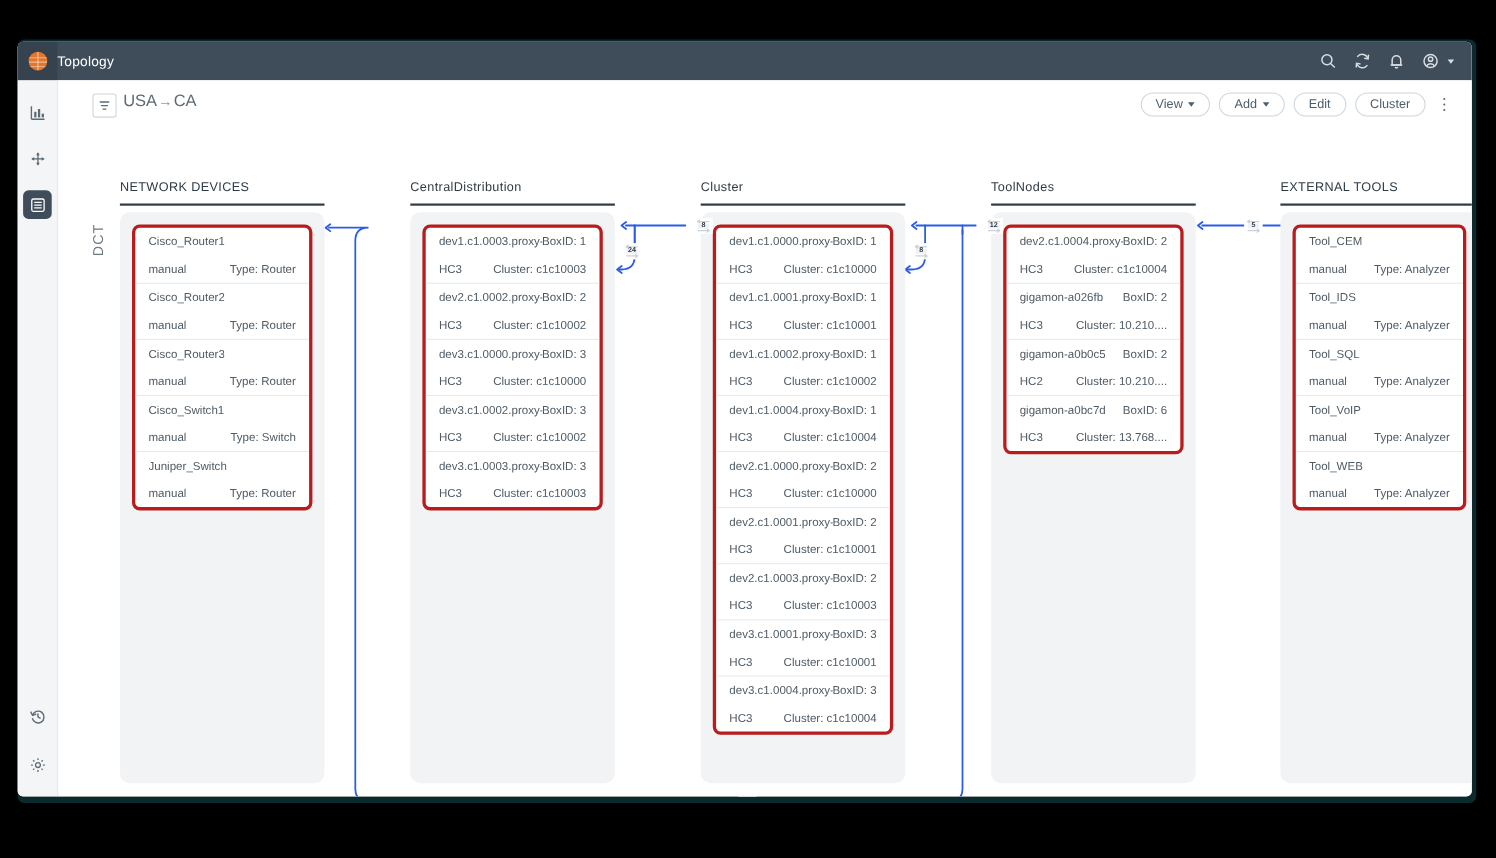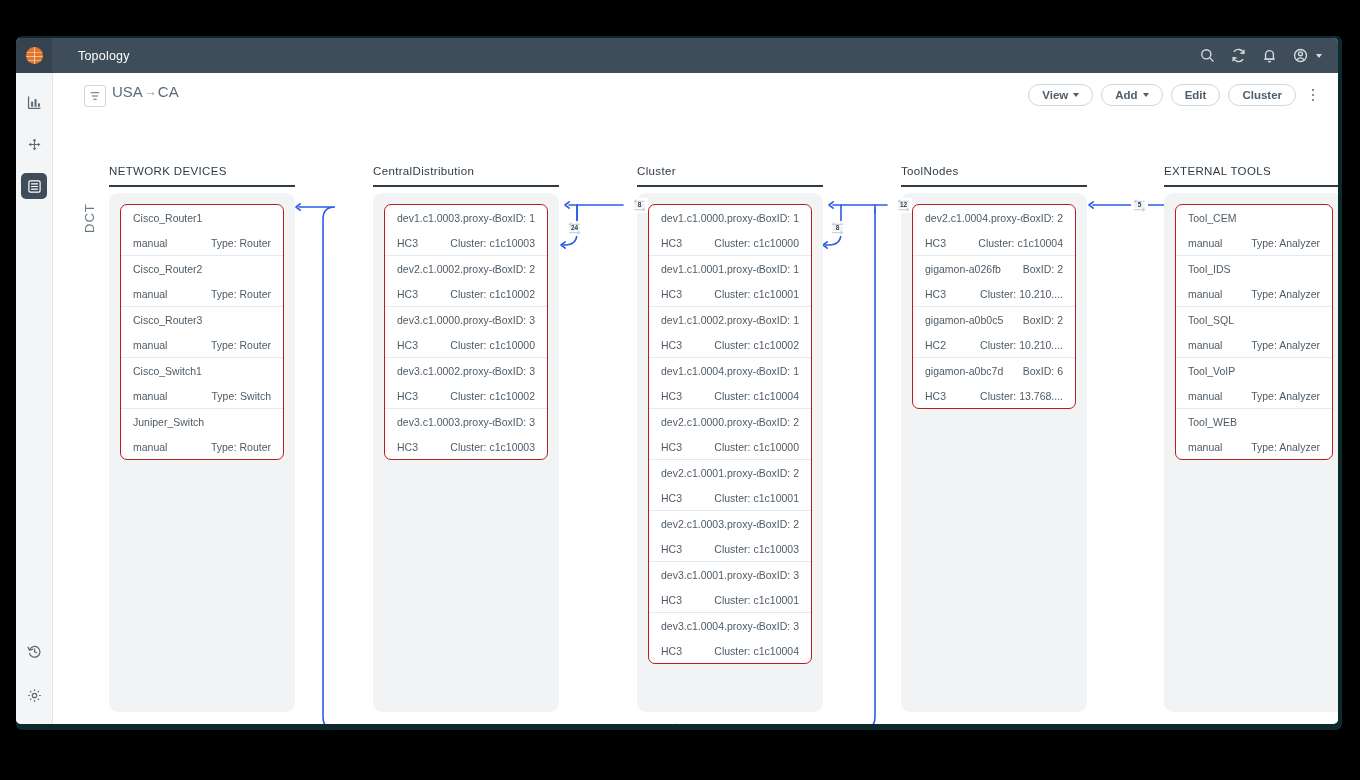--- a/index.html
+++ b/index.html
@@ -48,21 +48,21 @@
   .globe::before {
     content: ""; position: absolute; left: 50%; top: 0; width: 1px; height: 100%;
     background: rgba(255,255,255,.55);
   }
   .globe::after {
     content: ""; position: absolute; left: 0; top: 50%; width: 100%; height: 1px;
     background: rgba(255,255,255,.55);
     box-shadow: 0 -4px 0 0 rgba(255,255,255,.4), 0 4px 0 0 rgba(255,255,255,.4);
   }
   .app-title {
-    color: #ffffff; font-size: 12.5px; margin-left: 26px; letter-spacing: .2px;
+    color: #ffffff; font-size: 12.5px; letter-spacing: .2px;
   }
   .topbar-right {
     margin-left: auto; display: flex; align-items: center; gap: 14px;
     padding-right: 16px;
   }
   .tb-icon { width: 17px; height: 17px; display: block; color: #d7dde2; cursor: pointer; }
   .tb-icon svg { width: 17px; height: 17px; display: block; }
   .caret-small {
     width: 0; height: 0; margin-left: -7px;
     border-left: 3px solid transparent; border-right: 3px solid transparent;
@@ -112,21 +112,20 @@
 
   .actions {
     position: absolute; right: 18px; top: 11px;
     display: flex; align-items: center; gap: 8px;
   }
   .pill {
     height: 22px; padding: 0 13px; border: 1px solid #cfd6dc; border-radius: 11px;
     background: #ffffff; color: #4f5e6a; font-size: 11.5px;
     display: flex; align-items: center; gap: 5px; cursor: pointer;
     font-family: "Liberation Sans", sans-serif;
-    font-weight: bold;
   }
   .caret {
     width: 0; height: 0;
     border-left: 3.5px solid transparent; border-right: 3.5px solid transparent;
     border-top: 4.5px solid #4f5e6a;
   }
   .kebab {
     width: 14px; height: 22px; display: flex; flex-direction: column;
     align-items: center; justify-content: center; gap: 2.5px; cursor: pointer;
     margin-left: 2px;
@@ -150,21 +149,21 @@
   }
   .col-rule {
     position: absolute; top: 64px; height: 2px; background: #2f3b45;
   }
   .col-body {
     position: absolute;
     background: #f1f3f5; border-radius: 9px;
   }
   .card-stack {
     position: absolute; left: 11px; top: 11px; right: 11px;
-    background: #ffffff; border: 1px solid #b91c1c; border-radius: 7px;
+    background: #ffffff; border: 3px solid #b91c1c; border-radius: 7px;
     overflow: hidden;
   }
   .node {
     border-bottom: 1px solid #e6eaee; height: 50px; position: relative;
     cursor: pointer;
   }
   .node:last-child { border-bottom: none; }
   .node .n-top {
     position: absolute; left: 0; right: 0; top: 0; height: 25px;
     display: flex; align-items: center; padding: 0 12px;

